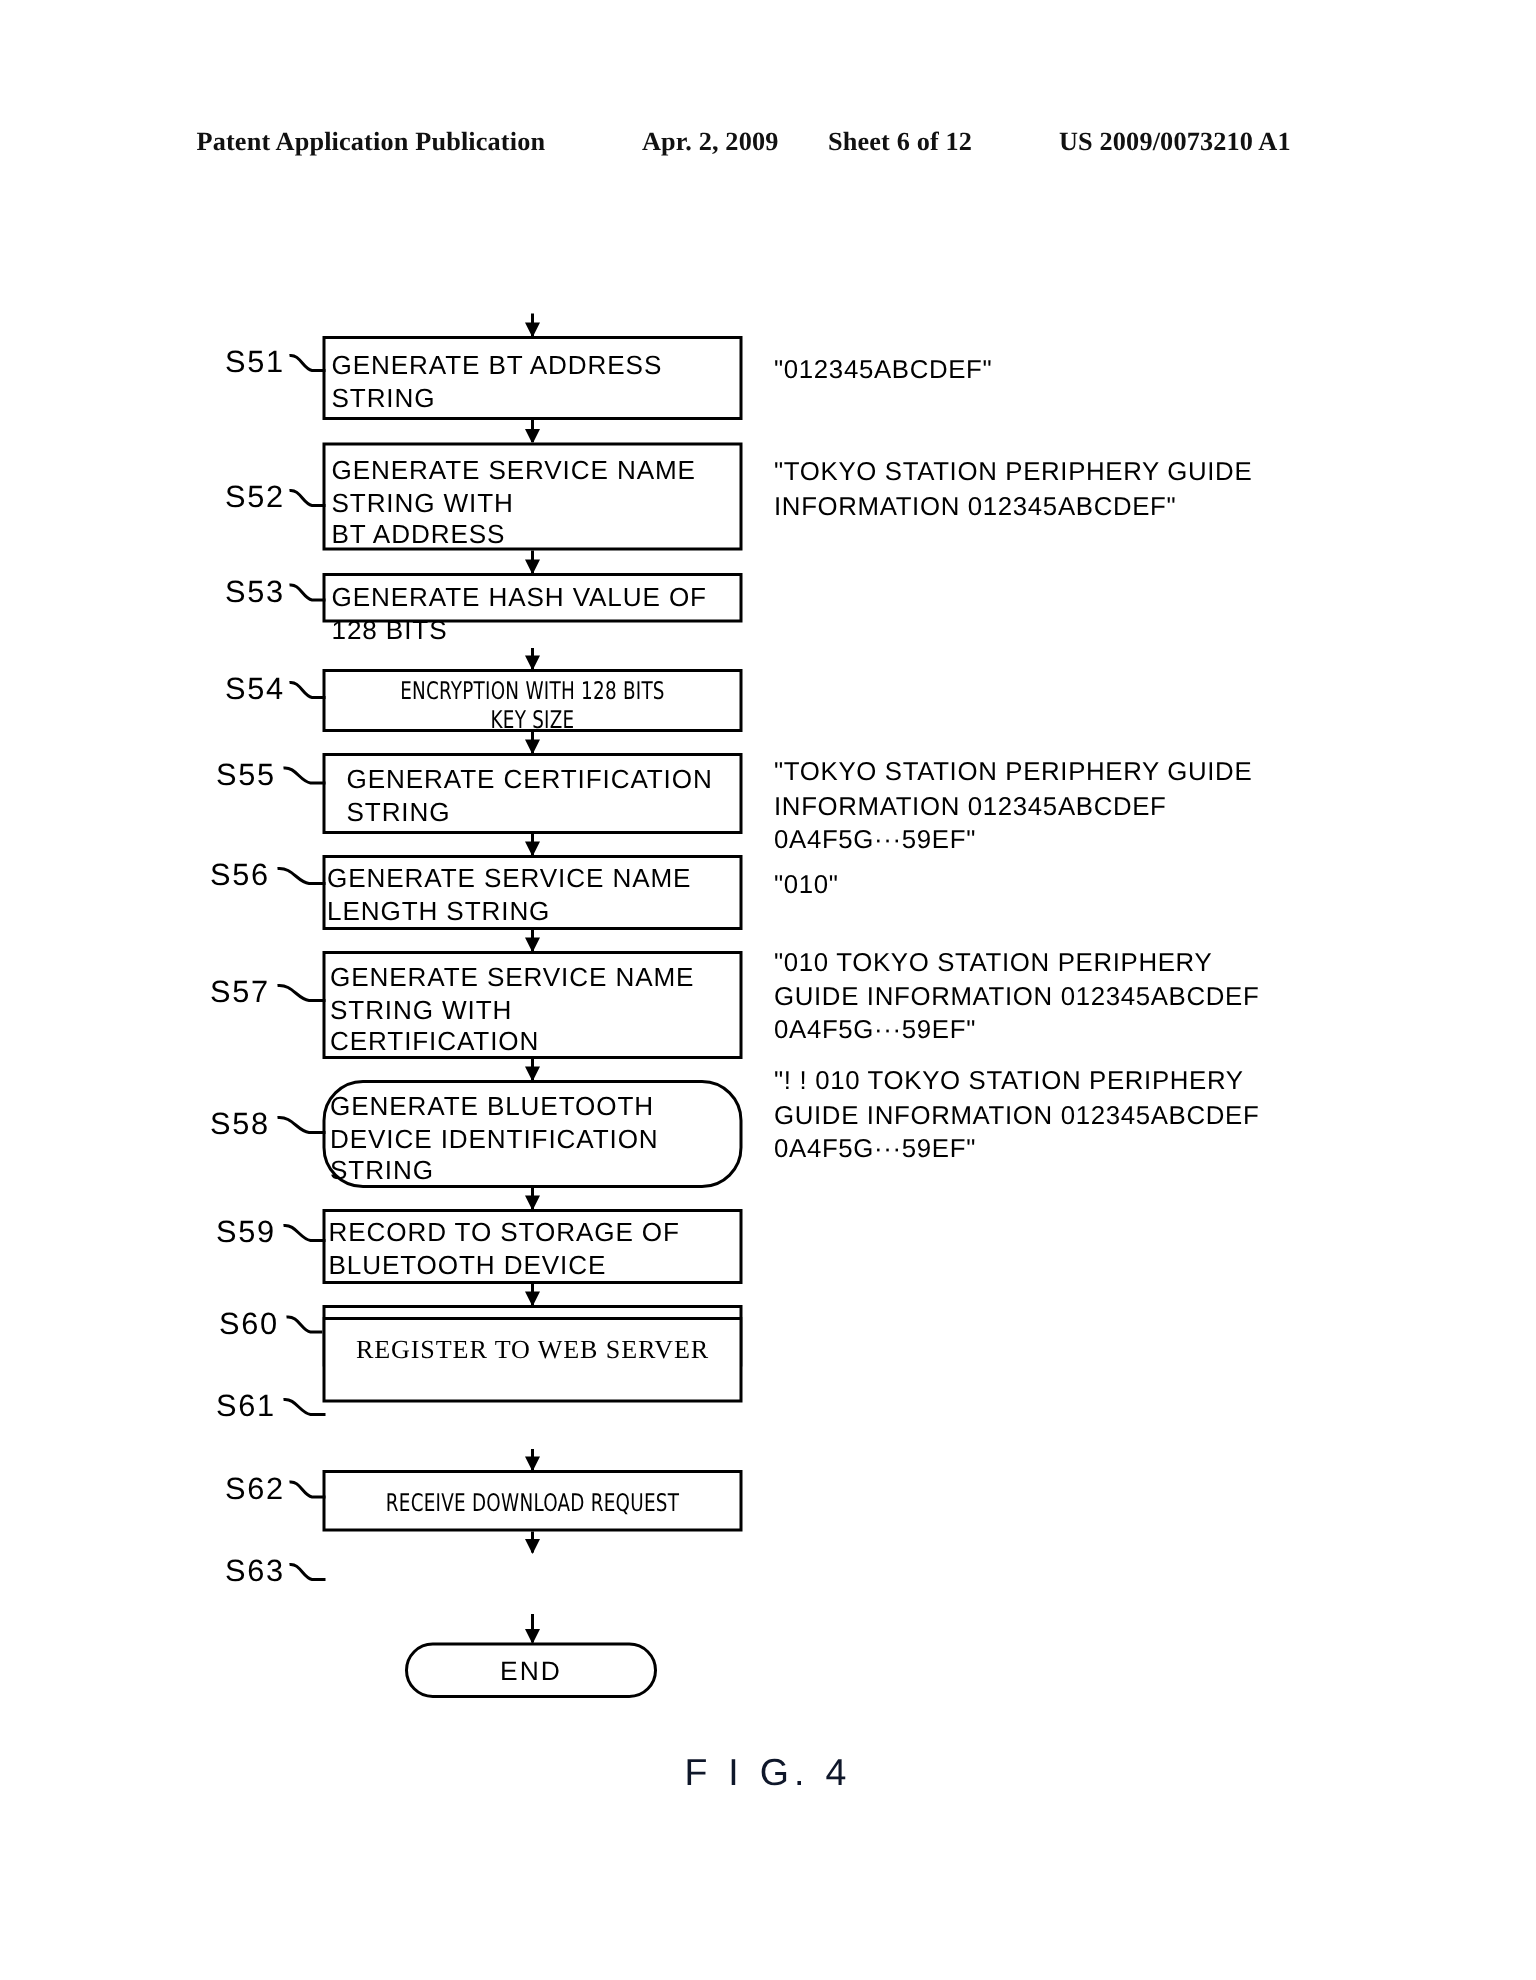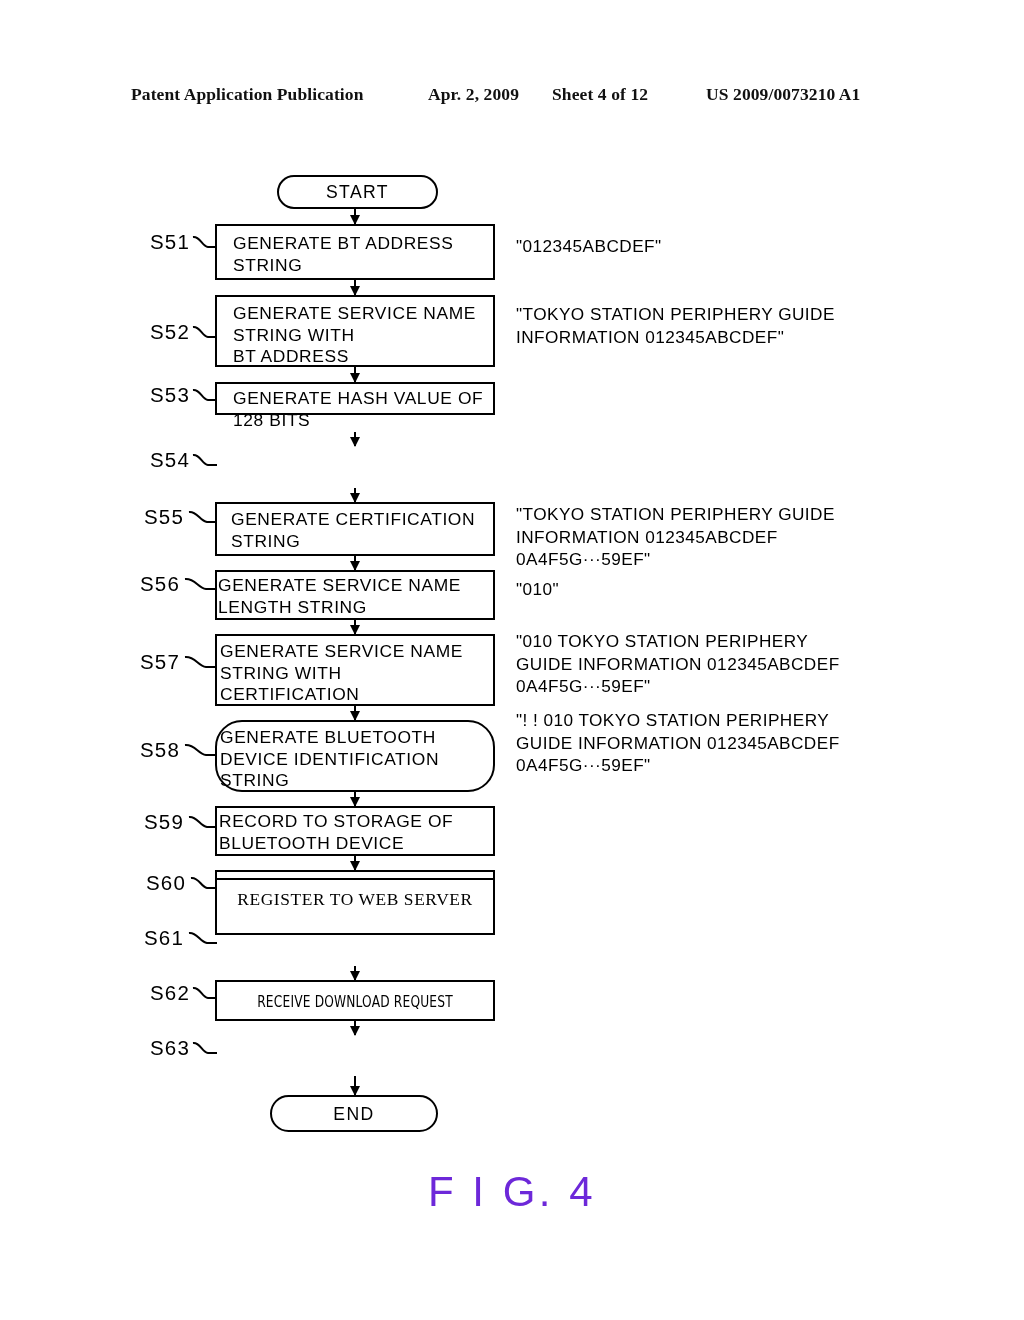--- a/index.html
+++ b/index.html
@@ -63,21 +63,21 @@
     left: 0;
     right: 0;
     font-size: 17.4px;
     line-height: 21.5px;
     letter-spacing: 0.6px;
     white-space: pre-line;
     color: #000;
   }
 
   
-  .node .txt.left   { text-align: left;   padding-left: 16px; }
+  .node .txt.left   { text-align: left;   padding-left: 4px; }
   .node .txt.center { text-align: center; }
 
   
   .node .txt.cond {
     font-family: "Liberation Sans Narrow", "DejaVu Sans Condensed", "Liberation Sans", sans-serif;
     font-size: 16.2px;
     line-height: 19px;
     letter-spacing: 0.2px;
     transform: scaleX(0.84);
     transform-origin: left center;
@@ -150,40 +150,37 @@
     left: 516px;
   }
 
   
   #fig-caption {
     position: absolute;
     left: 0;
     top: 1168px;
     width: 1024px;
     text-align: center;
-    font-size: 42px;
+    font-size: 25px;
     letter-spacing: 3.5px;
-    color: #6d28d9;
+    color: #0f172a;
   }
 </style>
 </head>
 <body>
 
 <div id="page-header">
   <div class="hdr h-pub">Patent Application Publication</div>
   <div class="hdr h-date">Apr. 2, 2009</div>
-  <div class="hdr h-sheet">Sheet 4 of 12</div>
+  <div class="hdr h-sheet">Sheet 6 of 12</div>
   <div class="hdr h-num">US 2009/0073210 A1</div>
 </div>
 
 <div id="flowchart">
 
-  <div class="terminal" style="left:277px; top:175px; width:161px; height:34px; line-height:31px;">
-    <span>START</span>
-  </div>
   <div class="arrow" style="top:209px; height:15px;"></div>
 
   <div class="node" style="top:224px; height:56px;">
     <div class="txt left" style="top:7px;">GENERATE BT ADDRESS
 STRING</div>
   </div>
   <div class="step-label" style="left:110px; top:230px; width:80px;">S51</div>
   <svg class="leader" style="left:192px; top:232px;" width="26" height="22" viewBox="0 0 26 22">
     <path d="M1,5 C8,4 10,14 16,15 L25,15" fill="none" stroke="#000" stroke-width="2"></path>
   </svg>
@@ -203,20 +200,24 @@
   <div class="node" style="top:382px; height:33px;">
     <div class="txt left" style="top:4px;">GENERATE HASH VALUE OF
 128 BITS</div>
   </div>
   <div class="step-label" style="left:110px; top:383px; width:80px;">S53</div>
   <svg class="leader" style="left:192px; top:385px;" width="26" height="22" viewBox="0 0 26 22">
     <path d="M1,5 C8,4 10,14 16,15 L25,15" fill="none" stroke="#000" stroke-width="2"></path>
   </svg>
   <div class="arrow" style="top:432px; height:14px;"></div>
 
+  <div class="node" style="top:446px; height:42px;">
+    <div class="txt cond center-c" style="top:3px; text-align:center;">ENCRYPTION WITH 128 BITS
+KEY SIZE</div>
+  </div>
   <div class="step-label" style="left:110px; top:448px; width:80px;">S54</div>
   <svg class="leader" style="left:192px; top:450px;" width="26" height="22" viewBox="0 0 26 22">
     <path d="M1,5 C8,4 10,14 16,15 L25,15" fill="none" stroke="#000" stroke-width="2"></path>
   </svg>
   <div class="arrow" style="top:488px; height:14px;"></div>
 
   <div class="node" style="top:502px; height:54px;">
     <div class="txt left" style="top:5px; padding-left:14px;">GENERATE CERTIFICATION
 STRING</div>
   </div>

